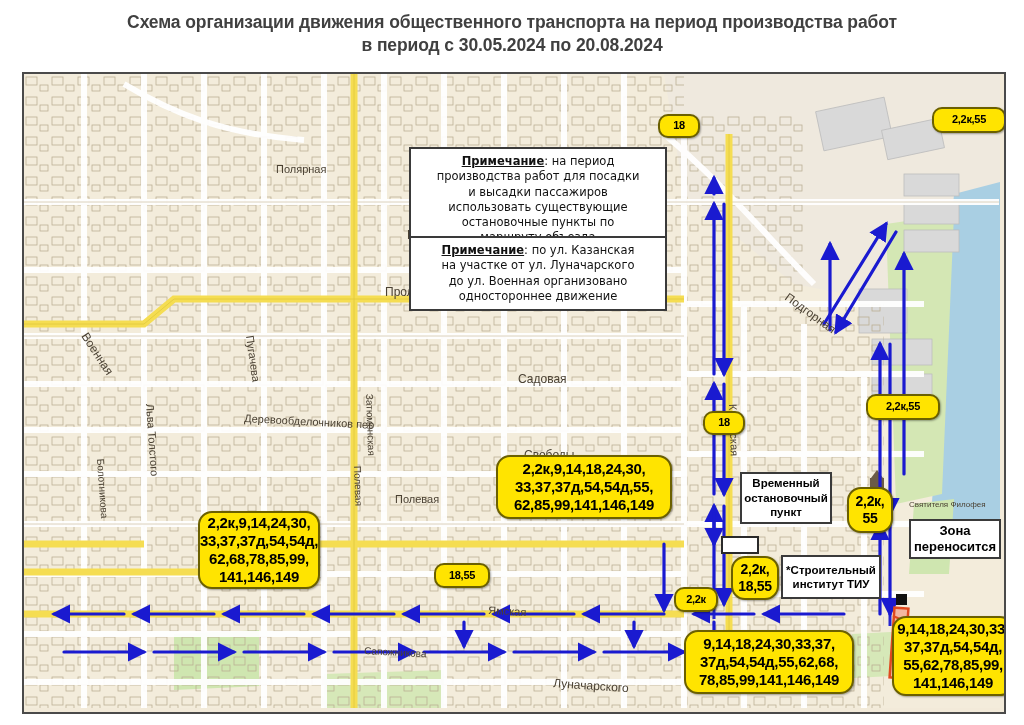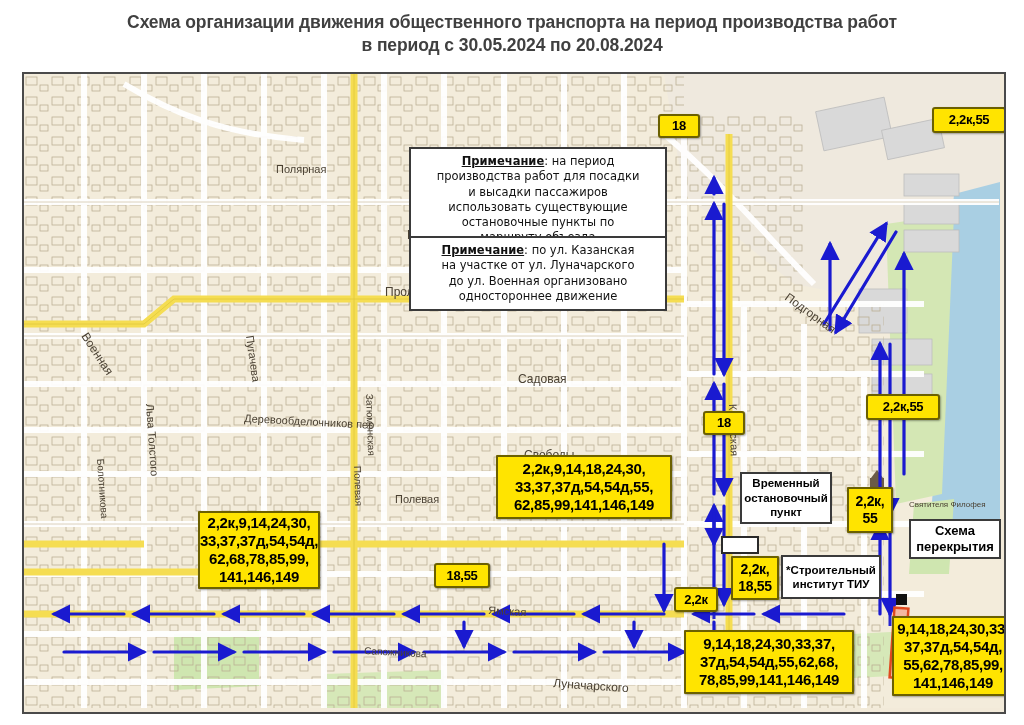--- a/index.html
+++ b/index.html
@@ -41,28 +41,28 @@
   }
   .note-box b{text-decoration:underline;}
   .plain-box{
     position:absolute;background:#ffffff;border:2px solid #3a3a3a;
     font-size:12.5px;font-weight:bold;color:#000;line-height:1.25;
     text-align:center;padding:4px 7px;box-sizing:border-box;
     display:flex;align-items:center;justify-content:center;
   }
   .route-box{
     position:absolute;background:#ffe400;border:2.5px solid #6b6000;
-    border-radius:1px;color:#000;font-weight:bold;text-align:center;
+    border-radius:14px;color:#000;font-weight:bold;text-align:center;
     box-sizing:border-box;display:flex;align-items:center;justify-content:center;
     line-height:1.2;letter-spacing:-0.3px;
     box-shadow:1px 1px 2px rgba(0,0,0,.35);
   }
   .route-big{font-size:15px;padding:4px 7px;}
   .route-mid{font-size:14px;padding:3px 0;}
-  .route-badge{font-size:13px;padding:2px 7px;border-radius:3px;}
+  .route-badge{font-size:11px;padding:2px 7px;border-radius:10px;}
   .stop-marker{
     position:absolute;background:#ffffff;border:2px solid #2a2a2a;
   }
 </style>
 </head>
 <body>
 
 <div id="title-block">
   <div class="tline">Схема организации движения общественного транспорта на период производства работ</div>
   <div class="tline">в период с 30.05.2024 по 20.08.2024</div>
@@ -275,21 +275,21 @@
 
   <div class="note-box" style="left:385px;top:162px;width:258px;">
     <b>Примечание</b><span>: по ул. Казанская на участке от ул. Луначарского до ул. Военная организовано одностороннее движение</span>
   </div>
 
 
   <div class="plain-box" style="left:716px;top:398px;width:92px;height:52px;font-size:11.5px;">Временный остановочный пункт</div>
 
   <div class="plain-box" style="left:757px;top:481px;width:100px;height:44px;font-size:11.5px;">*Строительный институт ТИУ</div>
 
-  <div class="plain-box" style="left:885px;top:445px;width:92px;height:40px;font-size:13px;">Схема перекрытия</div>
+  <div class="plain-box" style="left:885px;top:445px;width:92px;height:40px;font-size:13px;">Зона переносится</div>
 
   <div class="stop-marker" style="left:697px;top:462px;width:34px;height:14px;"></div>
 
   <div class="route-box route-big" style="left:174px;top:437px;width:122px;height:78px;white-space:pre-line;">2,2к,9,14,24,30,
 33,37,37д,54,54д,
 62,68,78,85,99,
 141,146,149</div>
 
   <div class="route-box route-big" style="left:472px;top:381px;width:176px;height:64px;white-space:pre-line;">2,2к,9,14,18,24,30,
 33,37,37д,54,54д,55,

